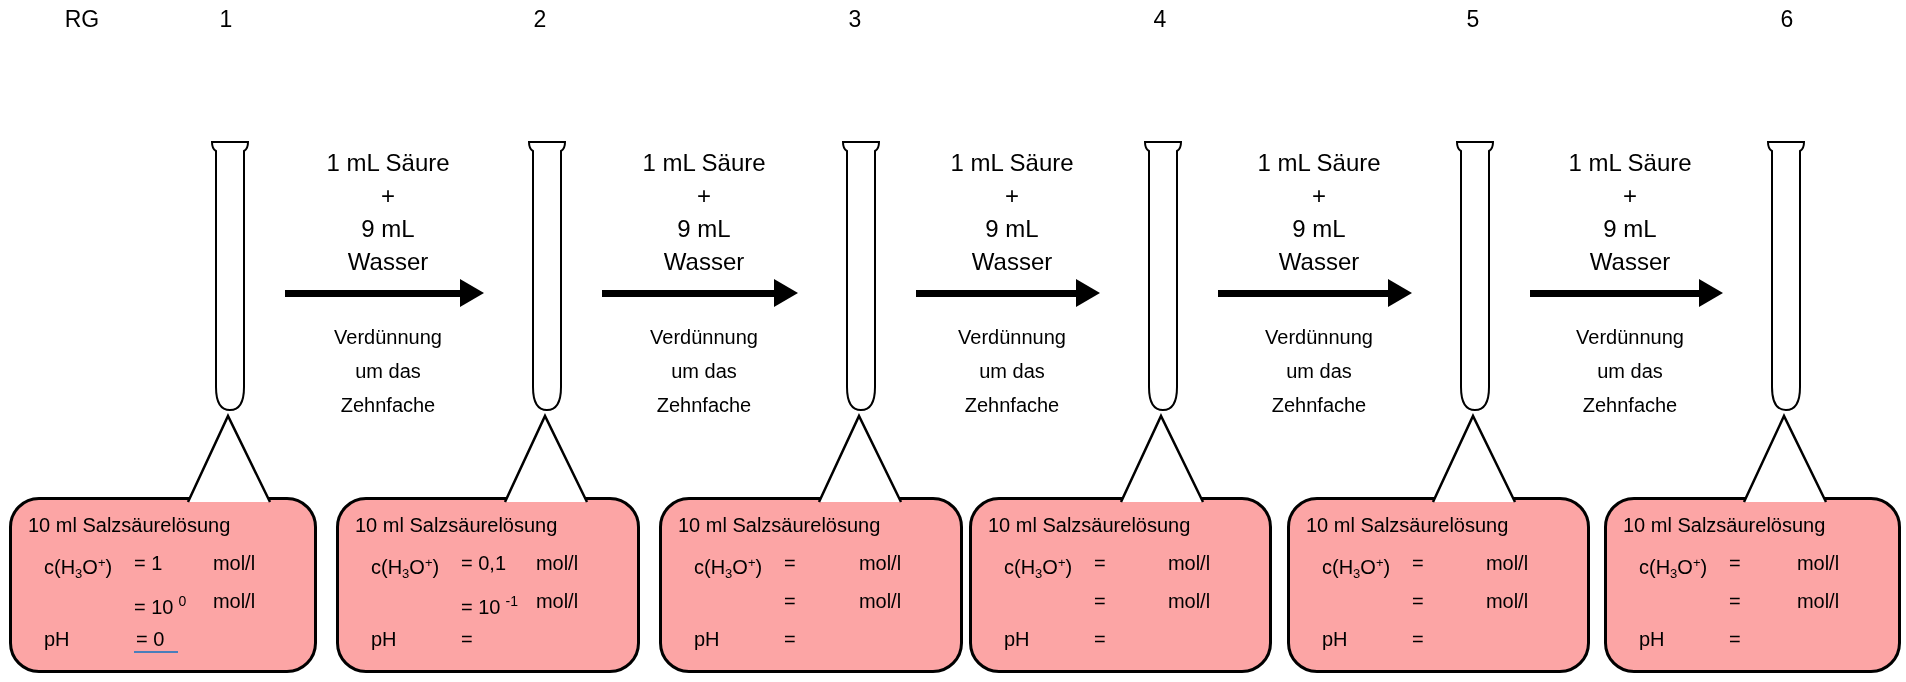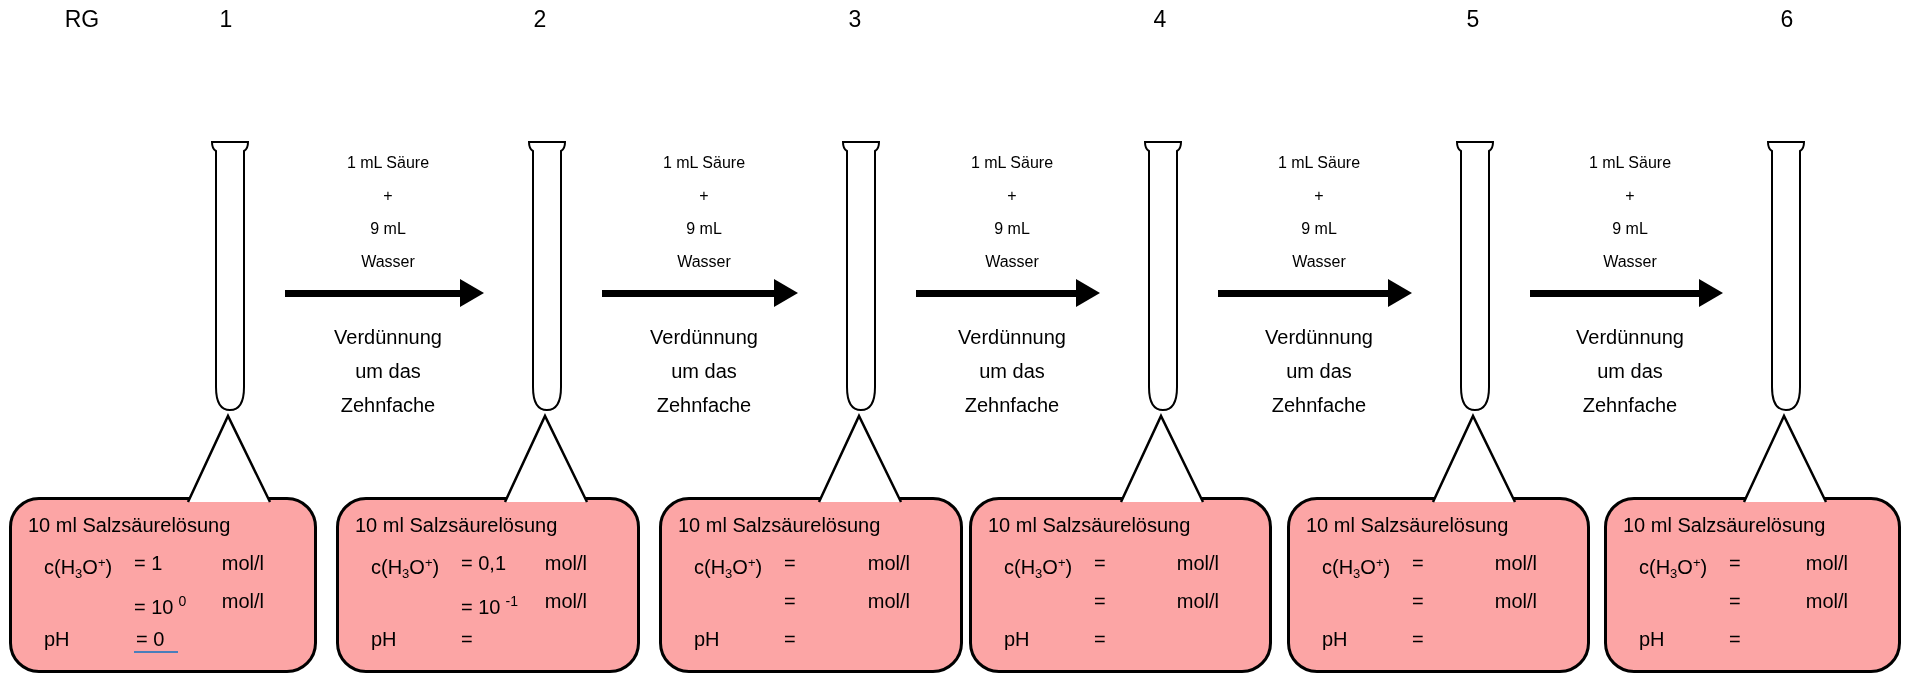--- a/index.html
+++ b/index.html
@@ -11,36 +11,36 @@
   .hdr { position:absolute; top:6px; font-weight:normal; font-size:23px; }
   .num { width:60px; text-align:center; }
   .indicator { position:absolute; left:22px; top:60px; font-weight:bold;
                font-size:21px; line-height:30px; text-align:center; width:120px; }
   
   .tube { position:absolute; top:140px; width:40px; height:276px; }
   
   .tail { position:absolute; top:412px; width:100px; height:92px; z-index:3; }
   
   .arr-above { position:absolute; top:146px; width:180px; text-align:center;
-               font-size:16px; line-height:33px; }
+               font-size:24px; line-height:33px; }
   .arr-below { position:absolute; top:320px; width:190px; text-align:center;
                font-size:20px; line-height:34px; }
   .arr-bar  { position:absolute; top:290px; height:7px; background:#000; }
   .arr-head { position:absolute; top:279px; width:0; height:0;
               border-left:24px solid #000;
               border-top:14px solid transparent; border-bottom:14px solid transparent; }
   
   .callout { position:absolute; top:497px; height:176px; box-sizing:border-box;
              border:3px solid #000; border-radius:30px; background:#fca5a5;
              z-index:2; padding-top:6px; font-size:20px; }
   .co-title { height:38px; line-height:38px; padding:0 16px; white-space:nowrap; }
   .co-row   { display:flex; height:38px; line-height:38px; padding:0 50px 0 32px; }
   .co-label { width:90px; flex:0 0 auto; white-space:nowrap; }
   .co-val   { flex:1 1 auto; white-space:nowrap; }
-  .co-unit  { width:60px; flex:0 0 auto; text-align:right; }
+  .co-unit  { width:60px; flex:0 0 auto; text-align:center; }
   .sub  { font-size:13px; vertical-align:-4px; }
   .sup  { font-size:13px; vertical-align:7px; }
   .supd { font-size:14px; vertical-align:8px; margin-left:5px; }
   .ph-u { border-bottom:2px solid #4a7ebb; padding:0 14px 1px 2px; }
 </style>
 </head>
 <body>
 
 <div class="canvas">
 

